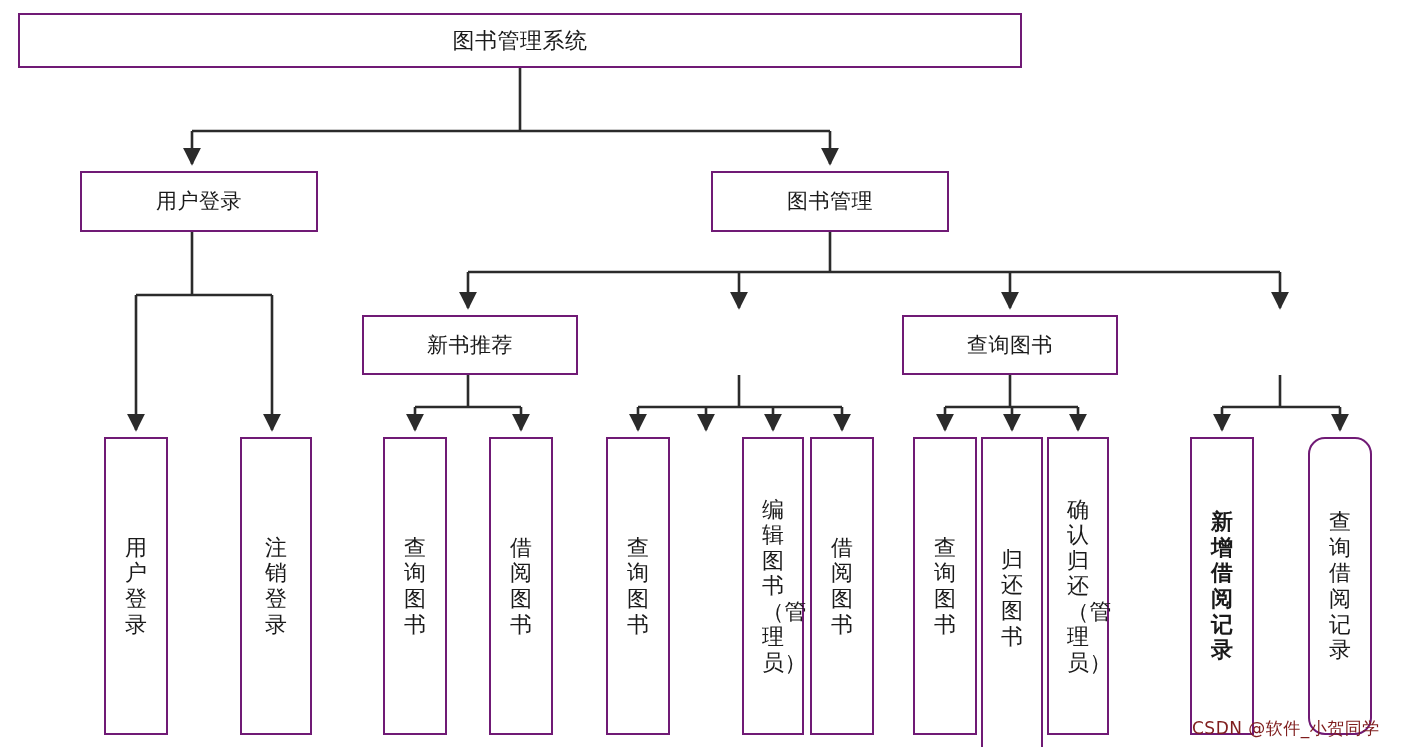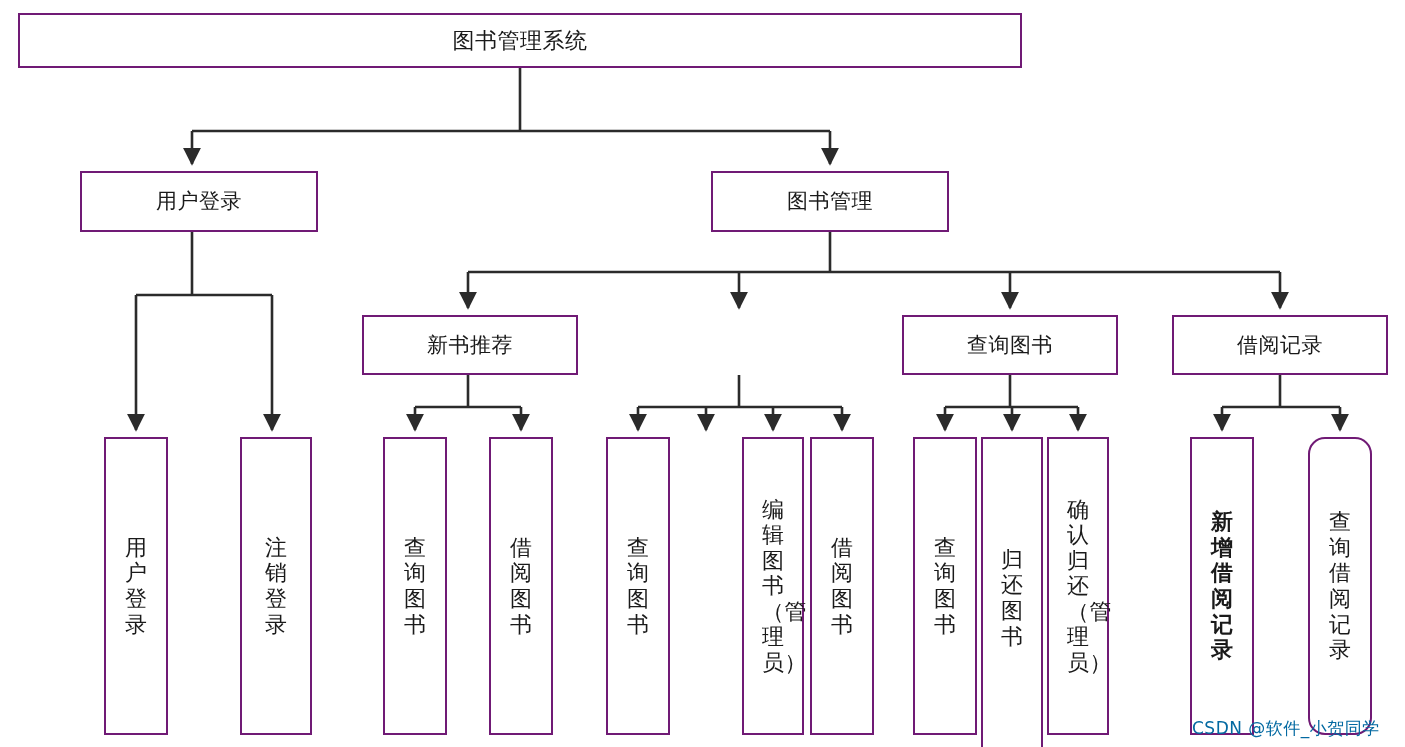--- a/index.html
+++ b/index.html
@@ -60,21 +60,21 @@
     font-size: 22px;
     line-height: 1.16;
     width: 1em;
     word-break: break-all;
     white-space: normal;
     text-align: center;
   }
   .watermark {
     position: absolute;
     font-size: 17px;
-    color: #0369a1;
+    color: #7f1d1d;
     white-space: nowrap;
     letter-spacing: 0.5px;
     font-family: "DejaVu Sans", "Liberation Sans", sans-serif;
   }
 </style>
 </head>
 <body>
 
 <div id="canvas">
 
@@ -142,23 +142,20 @@
 
   <div class="node horiz" style="left:362px; top:315px; width:216px; height:60px;">
     <span class="label">新书推荐</span>
   </div>
 
 
   <div class="node horiz" style="left:902px; top:315px; width:216px; height:60px;">
     <span class="label">查询图书</span>
   </div>
 
-  <div class="node horiz" style="left:1172px; top:315px; width:216px; height:60px;">
-    <span class="label">借阅记录</span>
-  </div>
 
   <div class="node vert" style="left:104px; top:437px; width:64px; height:298px;">
     <span class="label">用户登录</span>
   </div>
 
   <div class="node vert" style="left:240px; top:437px; width:72px; height:298px;">
     <span class="label">注销登录</span>
   </div>
 
   <div class="node vert" style="left:383px; top:437px; width:64px; height:298px;">

